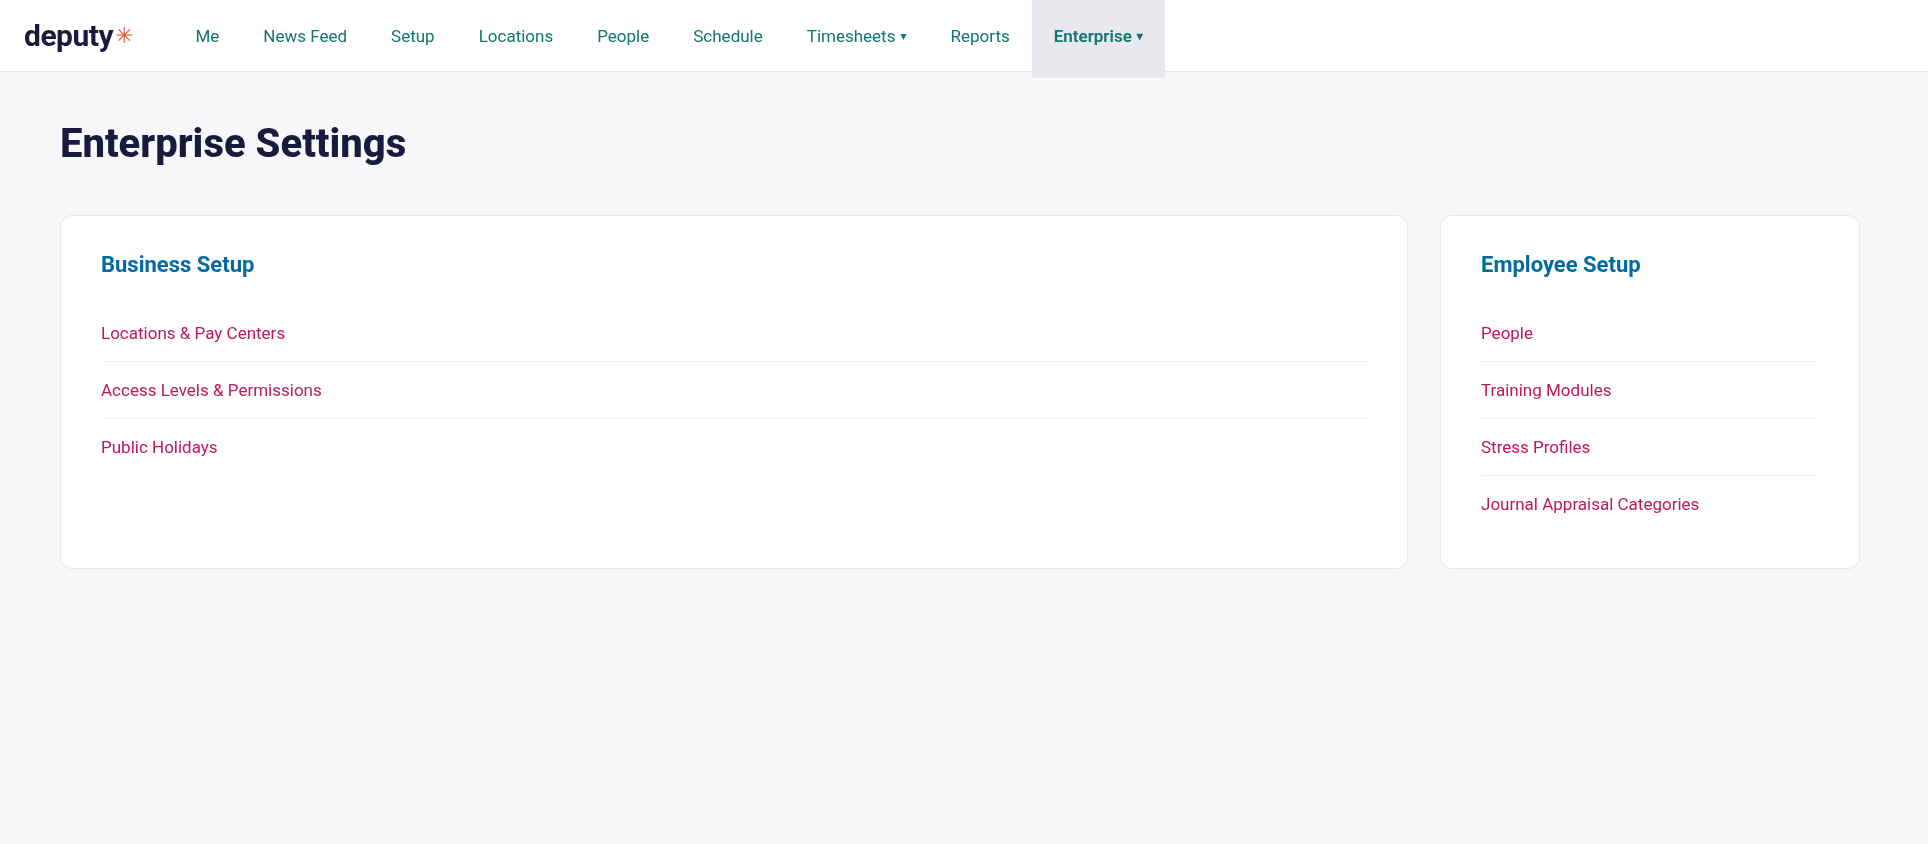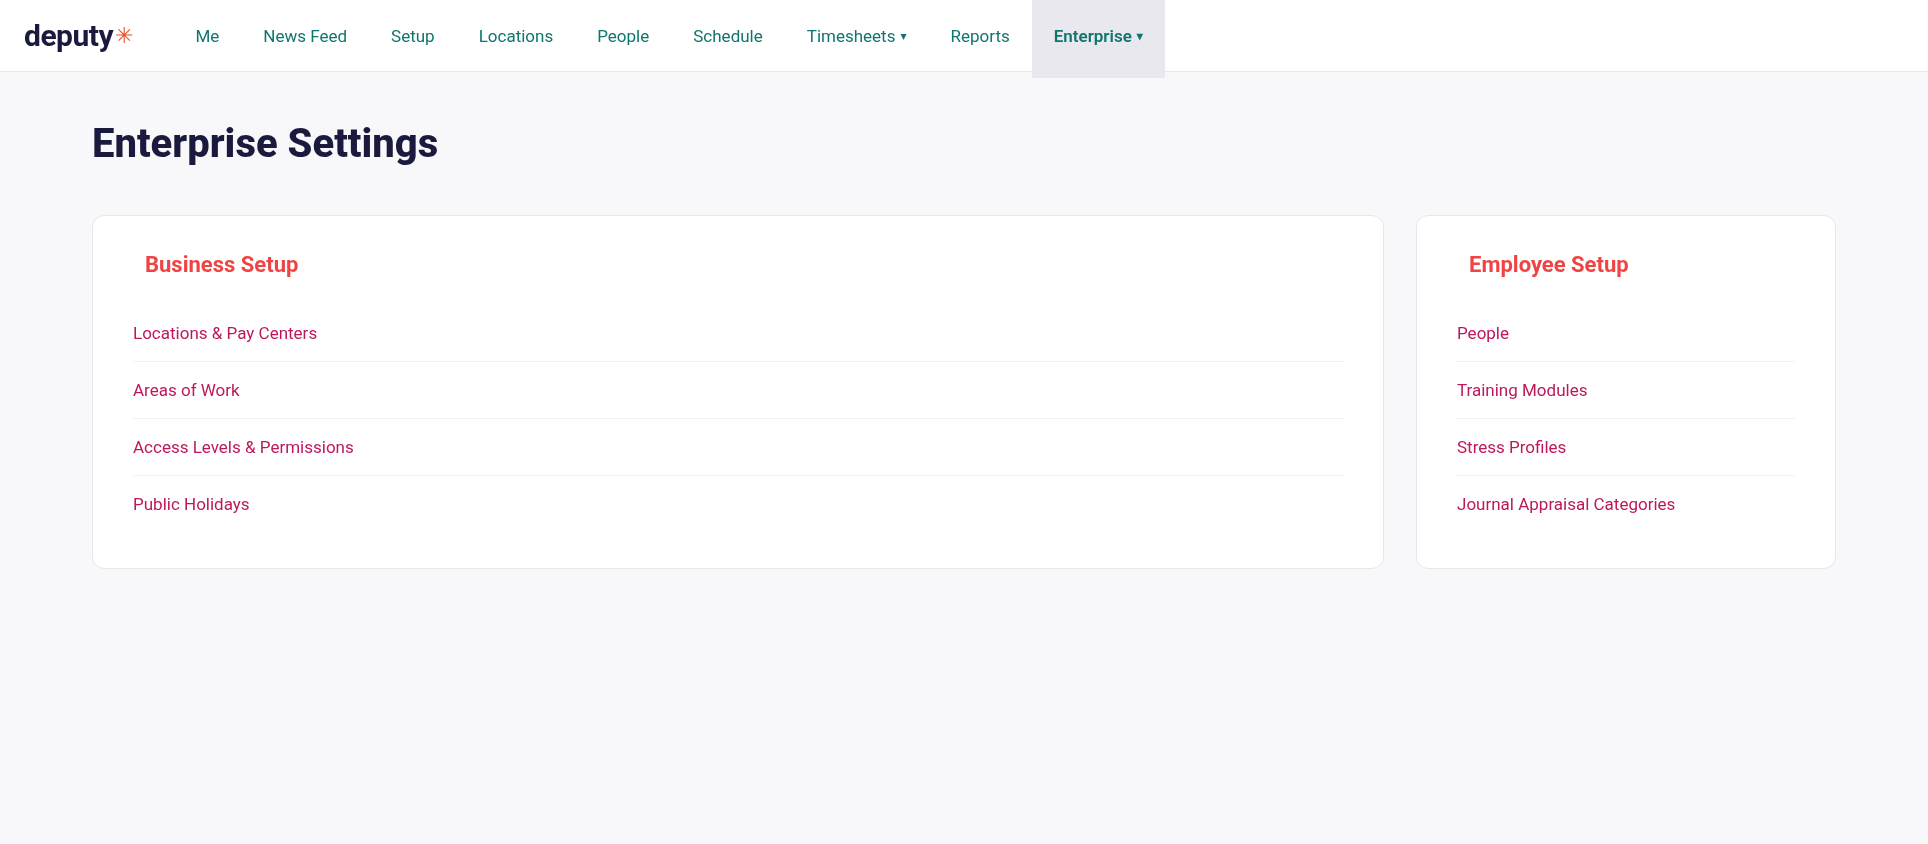--- a/index.html
+++ b/index.html
@@ -68,21 +68,21 @@
       font-weight: 600;
     }
 
     .nav-item .chevron {
       margin-left: 5px;
       font-size: 12px;
     }
 
     
     .main-content {
-      padding: 48px 92px;
+      padding: 48px 60px;
       background: #f8f8fa;
       min-height: calc(100vh - 72px);
     }
 
     .page-title {
       font-size: 40px;
       font-weight: 800;
       color: #1a1a3e;
       margin-bottom: 48px;
     }
@@ -98,23 +98,22 @@
     .settings-card {
       background: #ffffff;
       border-radius: 12px;
       border: 1px solid #e5e7eb;
       padding: 36px 40px;
     }
 
     .card-title {
       font-size: 22px;
       font-weight: 700;
-      color: #ef4444;
+      color: #0369a1;
       margin-bottom: 28px;
-      margin-left: 12px;
     }
 
     .card-link {
       display: block;
       padding: 18px 0;
       color: #be185d;
       font-size: 17px;
       text-decoration: none;
       border-bottom: 1px solid #f0f0f5;
       cursor: pointer;
@@ -149,21 +148,20 @@
 <main class="main-content">
   <h1 class="page-title">Enterprise Settings</h1>
 
   <div class="settings-grid">
 
     <div class="settings-card">
       <div class="card-title">Business Setup</div>
 
       <div id="business-links">
           <a class="card-link" href="#">Locations &amp; Pay Centers</a>
-          <a class="card-link" href="#">Areas of Work</a>
           <a class="card-link" href="#">Access Levels &amp; Permissions</a>
           <a class="card-link" href="#">Public Holidays</a>
         </div>
     </div>
 
     <div class="settings-card">
       <div class="card-title">Employee Setup</div>
       <div id="employee-links">
           <a class="card-link" href="#">People</a>
           <a class="card-link" href="#">Training Modules</a>

